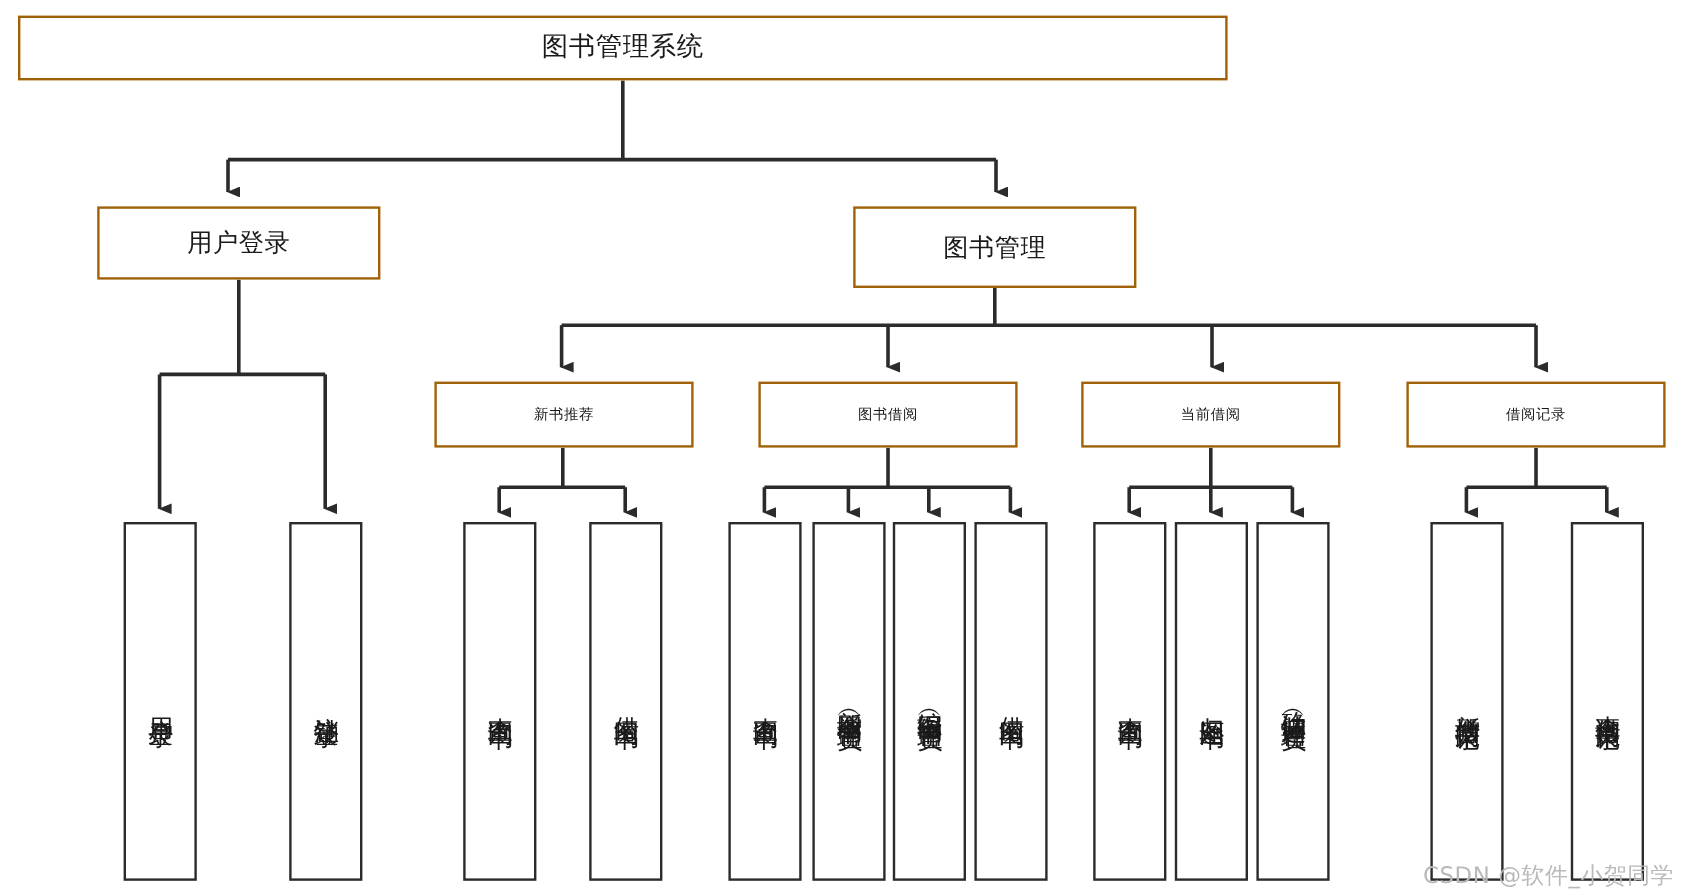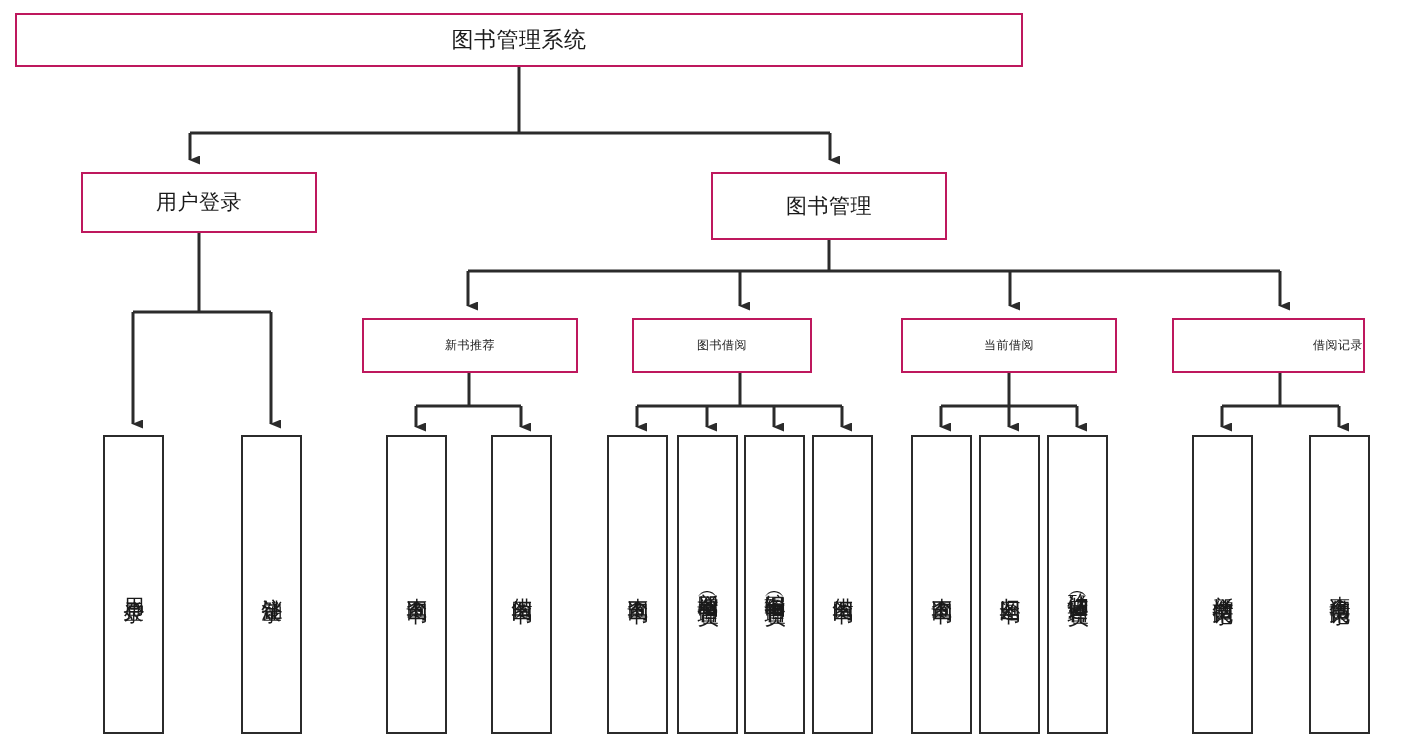--- a/index.html
+++ b/index.html
@@ -18,21 +18,21 @@
   #svg-layer{
     position:absolute;
     left:0; top:0;
     width:1405px;
     height:747px;
   }
   .node{
     position:absolute;
     box-sizing:border-box;
     background:#ffffff;
-    border:2px solid #be185d;
+    border:2px solid #a16207;
     display:flex;
     align-items:center;
     justify-content:center;
     z-index:3;
   }
   .node .label{
     font-size:21px;
     line-height:1.15;
     color:#1a1a1a;
     letter-spacing:0.5px;
@@ -139,27 +139,27 @@
   <div class="node l1" style="left:81px; top:172px; width:236px; height:61px;">
     <span class="label">用户登录</span>
   </div>
   <div class="node l1" style="left:711px; top:172px; width:236px; height:68px;">
     <span class="label">图书管理</span>
   </div>
 
   <div class="node l2" style="left:362px; top:318px; width:216px; height:55px;">
     <span class="label">新书推荐</span>
   </div>
-  <div class="node l2" style="left:632px; top:318px; width:180px; height:55px;">
+  <div class="node l2" style="left:632px; top:318px; width:216px; height:55px;">
     <span class="label">图书借阅</span>
   </div>
   <div class="node l2" style="left:901px; top:318px; width:216px; height:55px;">
     <span class="label">当前借阅</span>
   </div>
-  <div class="node l2" style="left:1172px; top:318px; width:193px; height:55px;justify-content:flex-end;">
+  <div class="node l2" style="left:1172px; top:318px; width:216px; height:55px;">
     <span class="label">借阅记录</span>
   </div>
 
   <div class="node leaf" style="left:103px; top:435px; width:61px; height:299px;">
     <span class="label">用户登录</span>
   </div>
   <div class="node leaf" style="left:241px; top:435px; width:61px; height:299px;">
     <span class="label">注销登录</span>
   </div>
 
@@ -193,14 +193,15 @@
     <span class="label">确认归还（管理员）</span>
   </div>
 
   <div class="node leaf" style="left:1192px; top:435px; width:61px; height:299px;">
     <span class="label">新增借阅记录</span>
   </div>
   <div class="node leaf" style="left:1309px; top:435px; width:61px; height:299px;">
     <span class="label">查询借阅记录</span>
   </div>
 
+  <div id="watermark">CSDN @软件_小贺同学</div>
 
 </div>
 
 </body></html>

